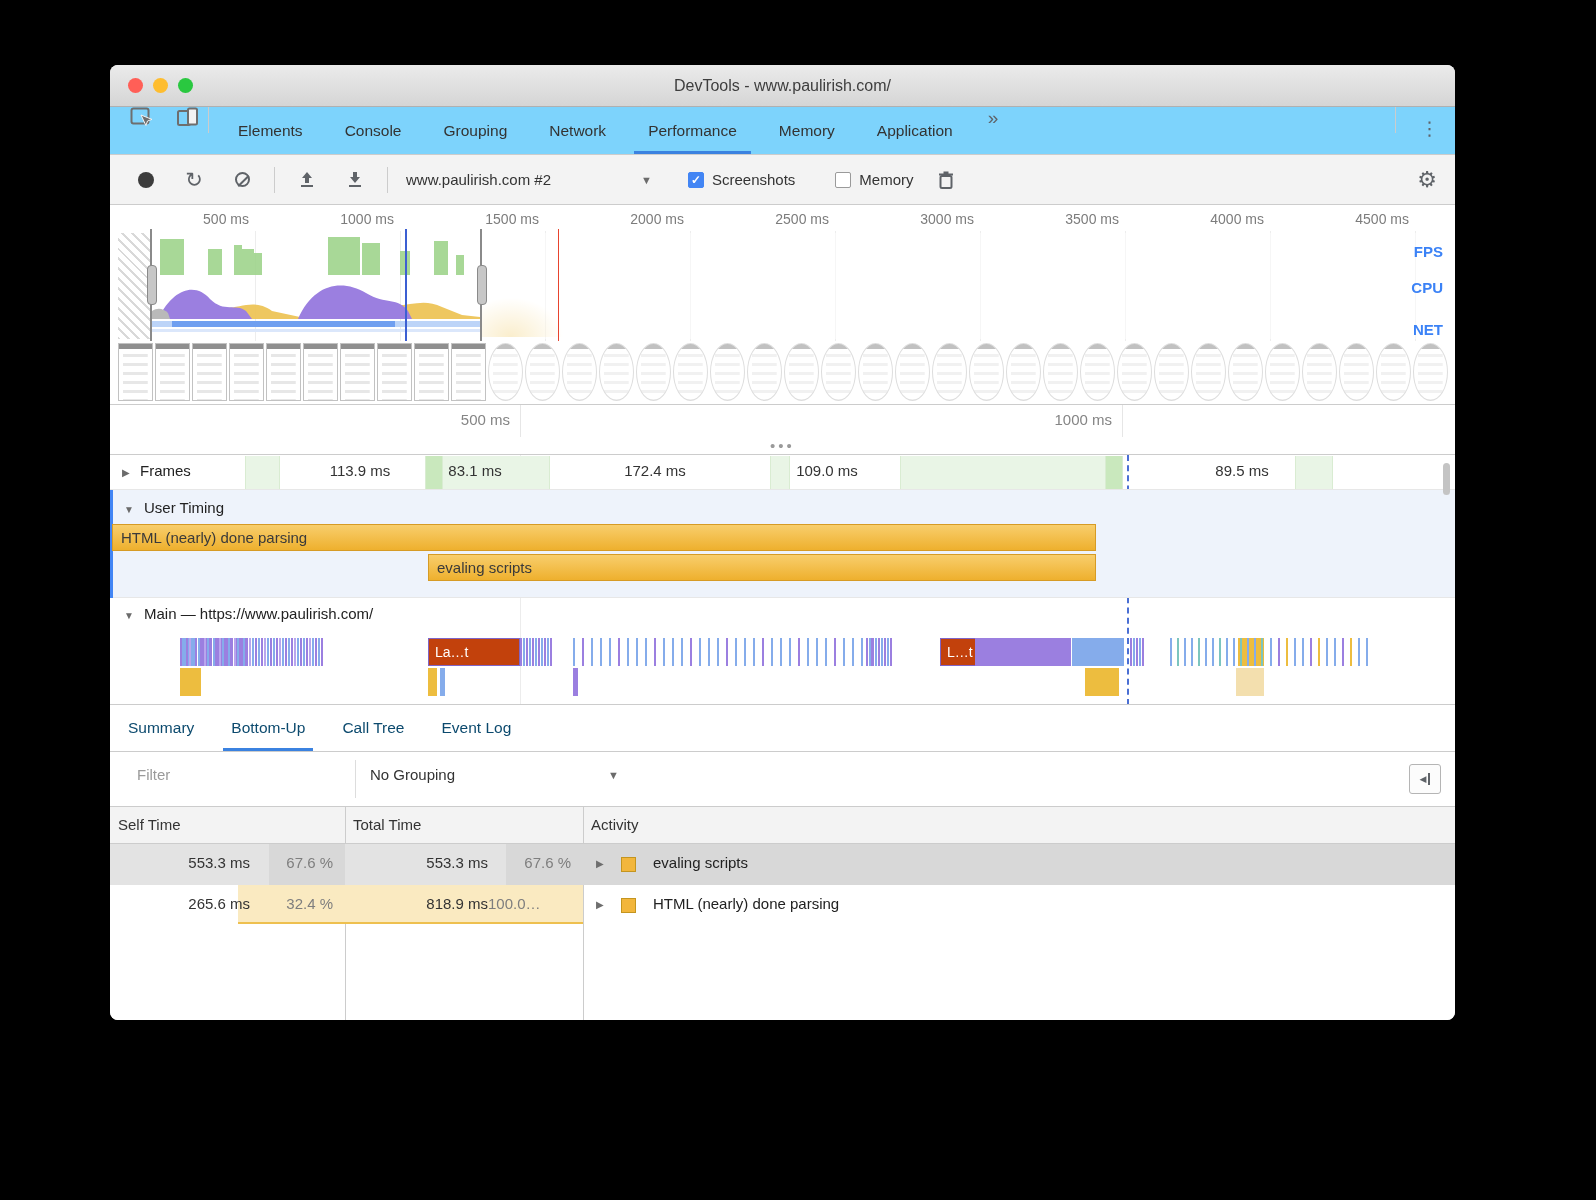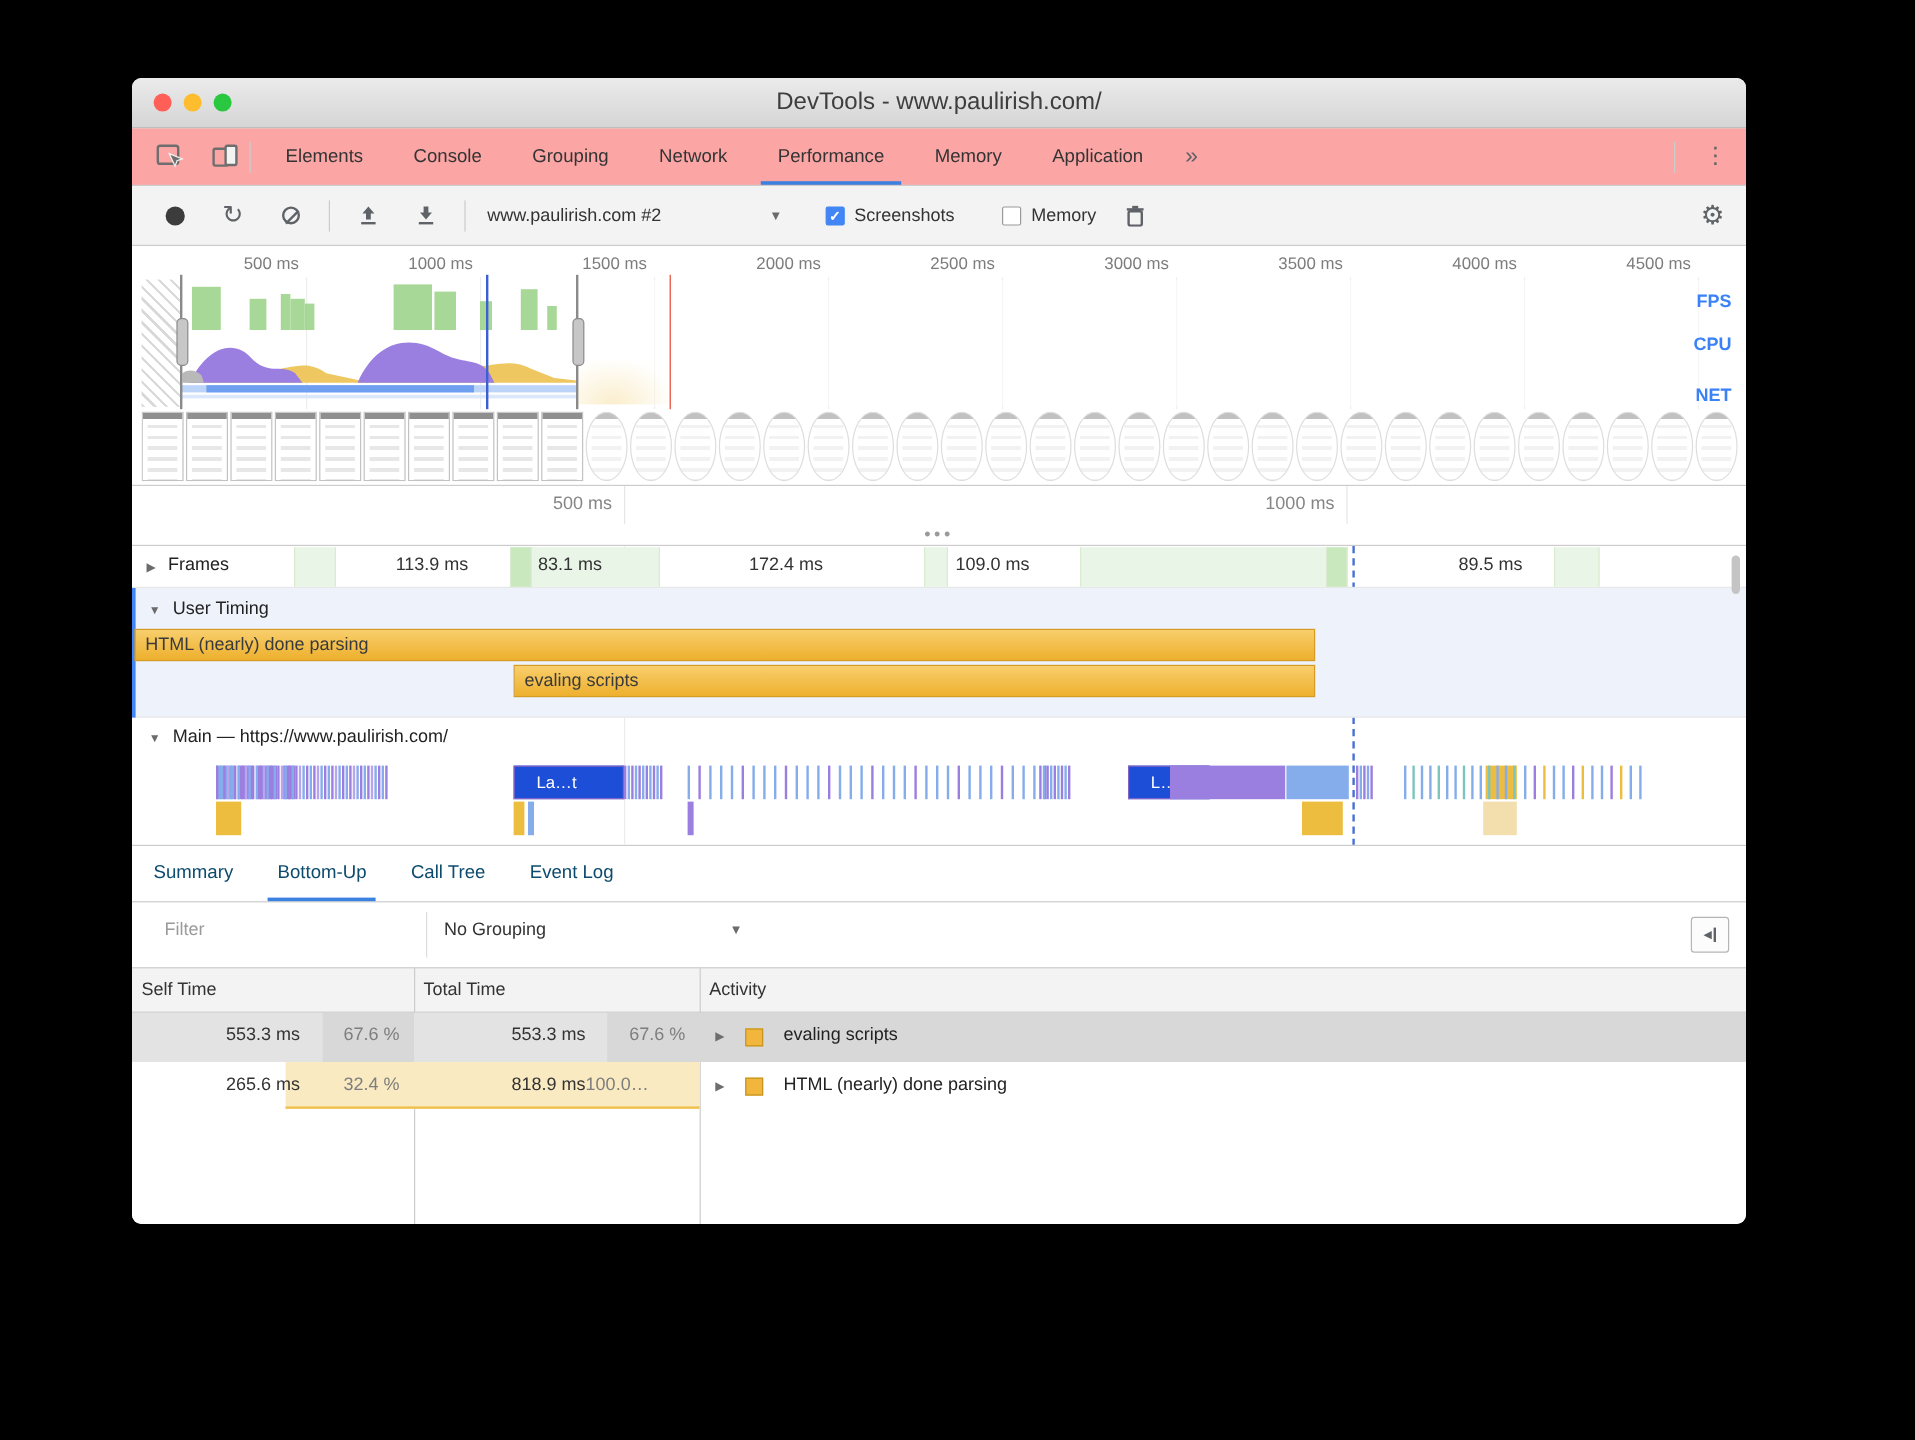--- a/index.html
+++ b/index.html
@@ -5,24 +5,24 @@
   html,body{margin:0;padding:0;background:#000;width:1596px;height:1200px;font-family:"Liberation Sans",sans-serif;-webkit-font-smoothing:antialiased;}
   *{box-sizing:border-box;}
   .stage{position:relative;width:1596px;height:1200px;background:#000;overflow:hidden;}
   .window{position:absolute;left:110px;top:65px;width:1345px;height:955px;background:#fff;border-radius:8px;overflow:hidden;box-shadow:0 25px 70px rgba(0,0,0,.7);}
 
   
   .titlebar{position:absolute;left:0;top:0;width:100%;height:42px;background:linear-gradient(#ebebeb,#d5d5d5);border-bottom:1px solid #b0b0b0;}
   .traffic{position:absolute;left:18px;top:13px;display:flex;gap:10px;}
   .light{width:15px;height:15px;border-radius:50%;}
   .light.red{background:#ff5f57;}.light.yellow{background:#febd2f;}.light.green{background:#2ac840;}
-  .wtitle{text-align:center;line-height:41px;font-size:20px;color:#3e3e3e;border-radius:18px;}
-
-  
-  .tabbar{position:absolute;left:0;top:42px;width:100%;height:48px;background:#fca5a5;border-bottom:1px solid #ccc;display:flex;align-items:center;}
+  .wtitle{text-align:center;line-height:41px;font-size:16px;color:#3e3e3e;border-radius:18px;}
+
+  
+  .tabbar{position:absolute;left:0;top:42px;width:100%;height:48px;background:#7dd3fc;border-bottom:1px solid #ccc;display:flex;align-items:flex-start;}
   .ticon{margin-left:20px;display:flex;align-items:center;}
   .vsep{width:1px;height:26px;background:#ccc;margin:0 8px;}
   .tab{font-size:15.5px;color:#333;margin:0 21px;line-height:47px;position:relative;white-space:nowrap;}
   .tab.active::after{content:"";position:absolute;left:-14px;right:-14px;bottom:0;height:3px;background:#3b82e0;}
   .more-chev{font-size:19px;color:#5f6368;margin:0 14px;}
   .kebab{font-size:19px;color:#5f6368;margin:0 16px;line-height:44px;}
   .flexspacer{flex:1;}
 
   
   .toolbar{position:absolute;left:0;top:90px;width:100%;height:50px;background:#f3f3f3;border-bottom:1px solid #ccc;display:flex;align-items:center;}
@@ -70,21 +70,21 @@
   .disc{position:absolute;font-size:10px;color:#6b6b6b;}
   .track-label{position:absolute;font-size:15px;color:#222;white-space:nowrap;}
   .frame-block{position:absolute;top:1px;height:33px;}
   .frame-time{position:absolute;top:7px;font-size:15px;color:#333;transform:translateX(-50%);white-space:nowrap;}
   .ut{position:absolute;left:0;top:35px;width:100%;height:108px;background:#eef3fb;border-bottom:1px solid #e7e7e7;}
   .selbar{position:absolute;left:0;top:0;width:3px;height:108px;background:#4285f4;}
   .utbar{position:absolute;height:27px;background:linear-gradient(#f8ce6c,#eeb02e);border:1px solid #d69b25;font-size:15px;color:#3a3a3a;padding:4px 0 0 8px;overflow:hidden;white-space:nowrap;}
   .main-header{position:absolute;left:0;top:143px;width:100%;height:38px;}
   .flame{position:absolute;left:8px;top:183px;right:4px;height:64px;}
   .fblock{position:absolute;height:28px;}
-  .fblock.labeled{background:#1d4ed8;border:1px solid #8064c6;color:#fff;font-size:14px;line-height:26px;padding-left:18px;overflow:hidden;white-space:nowrap;}
+  .fblock.labeled{background:#c2410c;border:1px solid #8064c6;color:#fff;font-size:14px;line-height:26px;padding-left:6px;overflow:hidden;white-space:nowrap;}
   .vscroll{position:absolute;right:5px;top:8px;width:7px;height:32px;background:#c4c4c4;border-radius:4px;}
 
   
   .bottom{position:absolute;left:0;top:640px;width:100%;height:315px;background:#fff;}
   .btabs{position:absolute;left:0;top:0;width:100%;height:47px;border-bottom:1px solid #ccc;display:flex;align-items:center;padding-left:18px;}
   .btab{font-size:15.5px;color:#0c4a6e;margin-right:37px;line-height:46px;position:relative;}
   .btab.active::after{content:"";position:absolute;left:-8px;right:-8px;bottom:0;height:3px;background:#3b82e0;}
   .filterrow{position:absolute;left:0;top:47px;width:100%;height:54px;}
   .filter-input{position:absolute;left:25px;top:13px;width:200px;border:none;outline:none;font-size:15px;color:#333;font-family:"Liberation Sans",sans-serif;background:transparent;}
   .filter-input::placeholder{color:#9a9a9a;}

